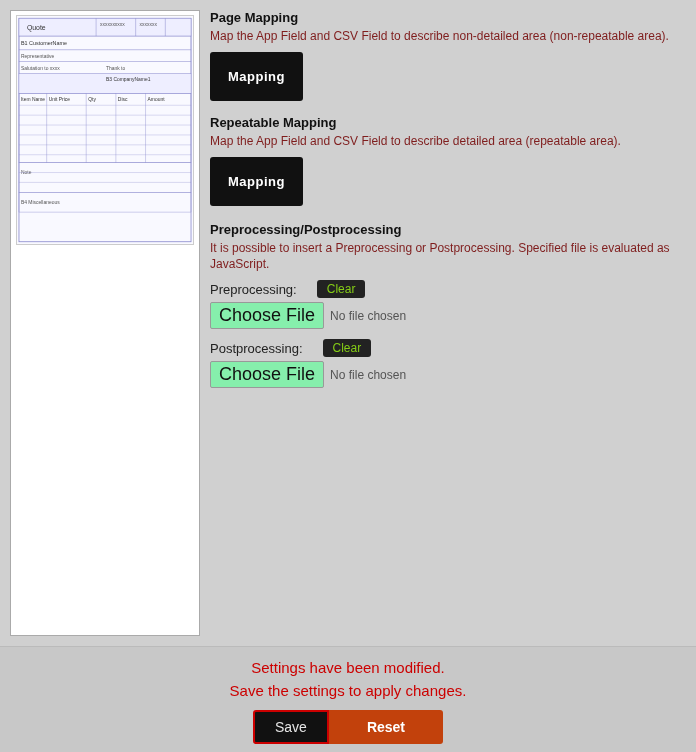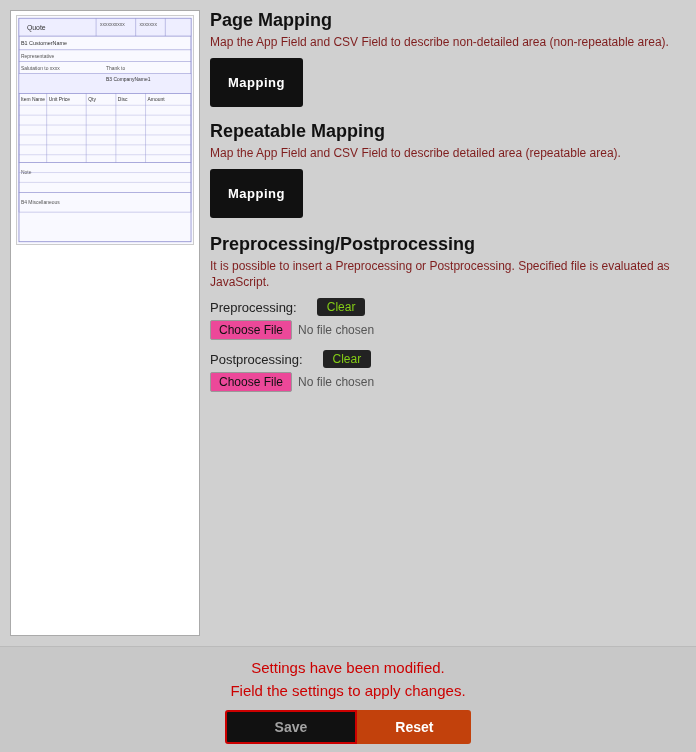--- a/index.html
+++ b/index.html
@@ -52,21 +52,21 @@
     .settings-panel {
       flex: 1;
       display: flex;
       flex-direction: column;
       gap: 0;
     }
     .section {
       margin-bottom: 14px;
     }
     .section-title {
-      font-size: 18px;
+      font-size: 13px;
       font-weight: bold;
       color: #111;
       margin-bottom: 3px;
     }
     .section-desc {
       font-size: 12px;
       color: #7f1d1d;
       margin-bottom: 7px;
       line-height: 1.4;
     }
@@ -103,25 +103,25 @@
       cursor: pointer;
       border-radius: 3px;
     }
     .file-input-row {
       display: flex;
       align-items: center;
       gap: 6px;
       margin-bottom: 10px;
     }
     .btn-choose-file {
-      background: #ec4899;
+      background: #86efac;
       color: #111;
       border: 1px solid #999;
       padding: 2px 8px;
-      font-size: 12px;
+      font-size: 18px;
       cursor: pointer;
       border-radius: 2px;
     }
     .no-file-text {
       font-size: 12px;
       color: #555;
     }
     .footer-bar {
       background: #c8c8c8;
       border-top: 1px solid #bbb;
@@ -138,26 +138,26 @@
       line-height: 1.5;
     }
     .footer-buttons {
       display: flex;
       flex-direction: row;
       gap: 0;
       margin-top: 6px;
     }
     .btn-save {
       background: #111;
-      color: #a3a3a3;
+      color: #e5e5e5;
       border: 2px solid #cc0000;
-      padding: 7px 48px;
+      padding: 7px 20px;
       font-size: 14px;
       cursor: pointer;
-      font-weight: bold;
+      font-weight: normal;
       border-radius: 3px 0 0 3px;
     }
     .btn-reset {
       background: #c2410c;
       color: #fff;
       border: 2px solid transparent;
       padding: 7px 36px;
       font-size: 14px;
       cursor: pointer;
       font-weight: bold;
@@ -269,20 +269,20 @@
           <span class="no-file-text">No file chosen</span>
         </div>
       </div>
 
     </div>
   </div>
 
   <div class="footer-bar">
     <div class="footer-message">
       <div>Settings have been modified.</div>
-      <div>Field the settings to apply changes.</div>
+      <div>Save the settings to apply changes.</div>
     </div>
     <div class="footer-buttons">
       <button class="btn-save">Save</button>
       <button class="btn-reset">Reset</button>
     </div>
   </div>
 </div>
 
 </body></html>

